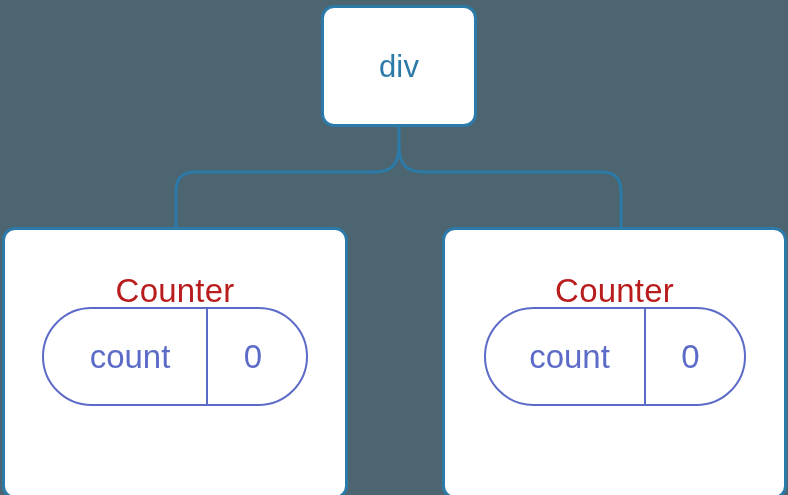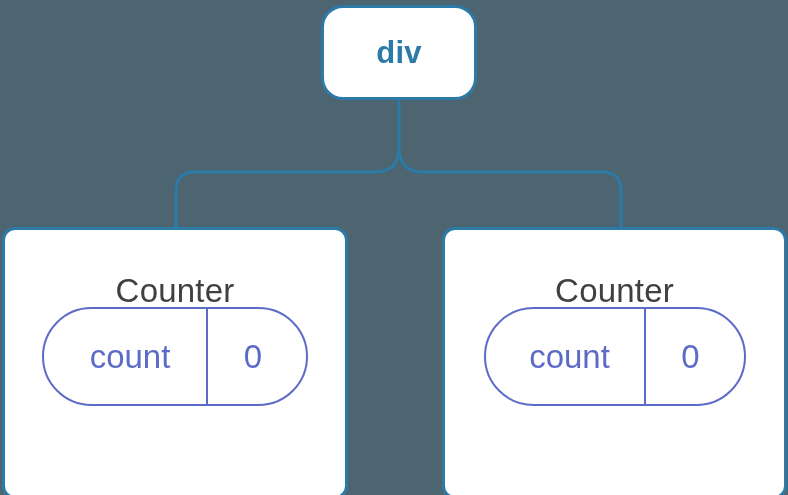--- a/index.html
+++ b/index.html
@@ -29,29 +29,28 @@
     height: 495px;
     pointer-events: none;
   }
 
   
   .node-root {
     position: absolute;
     left: 321px;
     top: 5px;
     width: 156px;
-    height: 95px;
+    height: 122px;
     background: #ffffff;
     border: 3px solid #2b7aa8;
-    border-radius: 22px;
+    border-radius: 13px;
     box-sizing: border-box;
     display: flex;
     align-items: center;
     justify-content: center;
-    font-weight: bold;
   }
   .node-root-label {
     font-size: 31px;
     color: #2b7aa8;
     letter-spacing: 0.2px;
     line-height: 1;
   }
 
   
   .node-child {
@@ -70,21 +69,21 @@
     left: 2px;
     width: 346px;
   }
   .node-child.right {
     left: 442px;
     width: 345px;
   }
   .node-child-title {
     margin-top: 44px;
     font-size: 33px;
-    color: #404040;
+    color: #b91c1c;
     letter-spacing: 0.2px;
     line-height: 1;
   }
 
   
   .state-pill {
     height: 99px;
     border: 2px solid #5c6bc8;
     border-radius: 52px;
     box-sizing: border-box;

